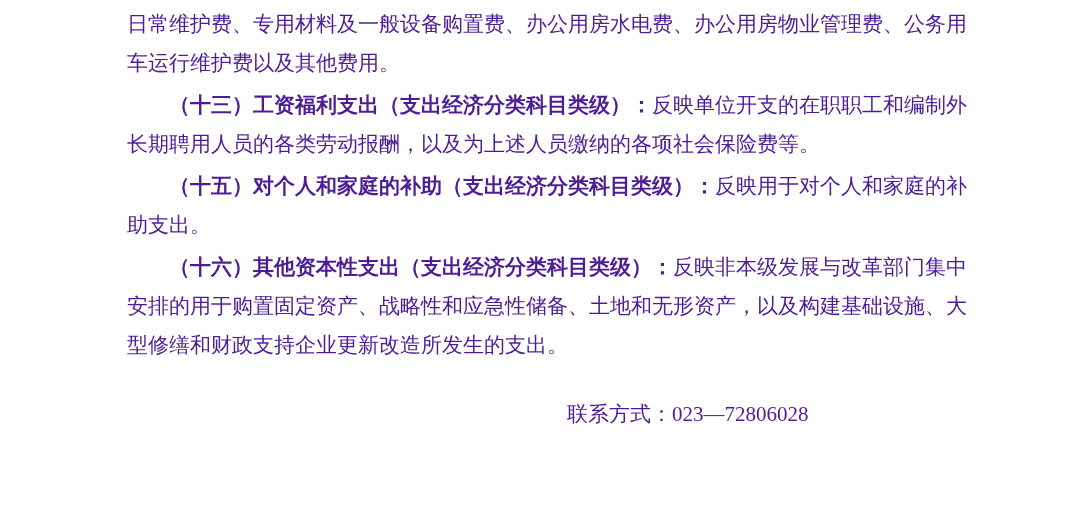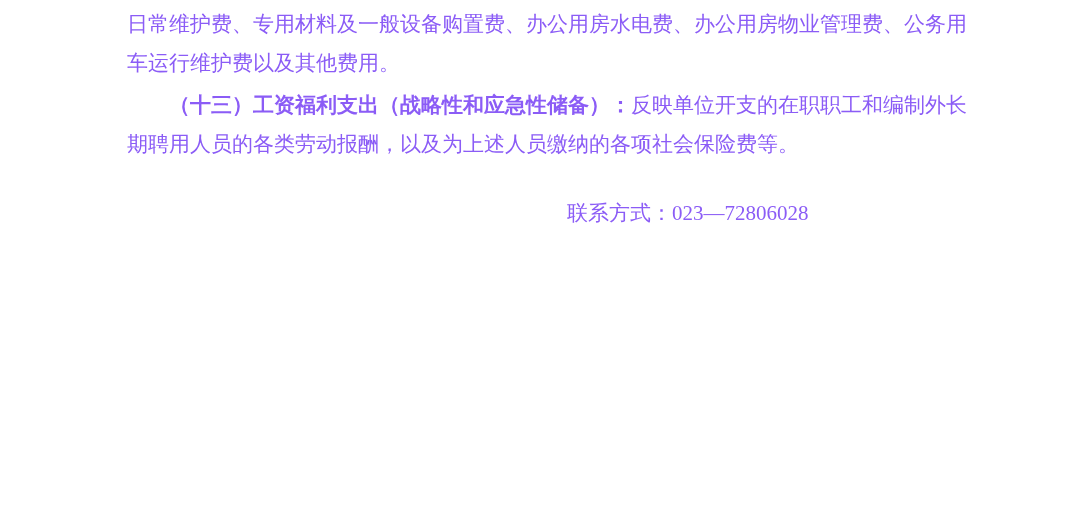--- a/index.html
+++ b/index.html
@@ -11,21 +11,21 @@
     position: relative;
     box-sizing: border-box;
     width: 1080px;
     height: 506px;
     overflow: hidden;
     background: #ffffff;
     padding: 5px 113px 0 127px;
     font-family: "Liberation Serif", "DejaVu Serif", serif;
     font-size: 21px;
     line-height: 39px;
-    color: #8b5cf6;
+    color: #4c1d95;
   }
   .para {
     margin: 0 0 3px 0;
     text-align: justify;
     text-indent: 2em;
   }
   .para.no-indent {
     text-indent: 0;
   }
   .lead {
@@ -44,22 +44,24 @@
     white-space: nowrap;
   }
 </style>
 </head>
 <body>
 
 <div class="page">
 
   <p class="para no-indent"><span>日常维护费、专用材料及一般设备购置费、办公用房水电费、办公用房物业管理费、公务用车运行维护费以及其他费用。</span></p>
 
-  <p class="para"><span class="lead">（十三）工资福利支出（战略性和应急性储备）：</span><span>反映单位开支的在职职工和编制外长期聘用人员的各类劳动报酬，以及为上述人员缴纳的各项社会保险费等。</span></p>
+  <p class="para"><span class="lead">（十三）工资福利支出（支出经济分类科目类级）：</span><span>反映单位开支的在职职工和编制外长期聘用人员的各类劳动报酬，以及为上述人员缴纳的各项社会保险费等。</span></p>
 
 
+  <p class="para"><span class="lead">（十五）对个人和家庭的补助（支出经济分类科目类级）：</span><span>反映用于对个人和家庭的补助支出。</span></p>
 
+  <p class="para"><span class="lead">（十六）其他资本性支出（支出经济分类科目类级）：</span><span>反映非本级发展与改革部门集中安排的用于购置固定资产、战略性和应急性储备、土地和无形资产，以及构建基础设施、大型修缮和财政支持企业更新改造所发生的支出。</span></p>
 
   <div class="footer-line">
     <span class="footer-phone">联系方式：023—72806028</span>
   </div>
 
 </div>
 
 </body></html>

